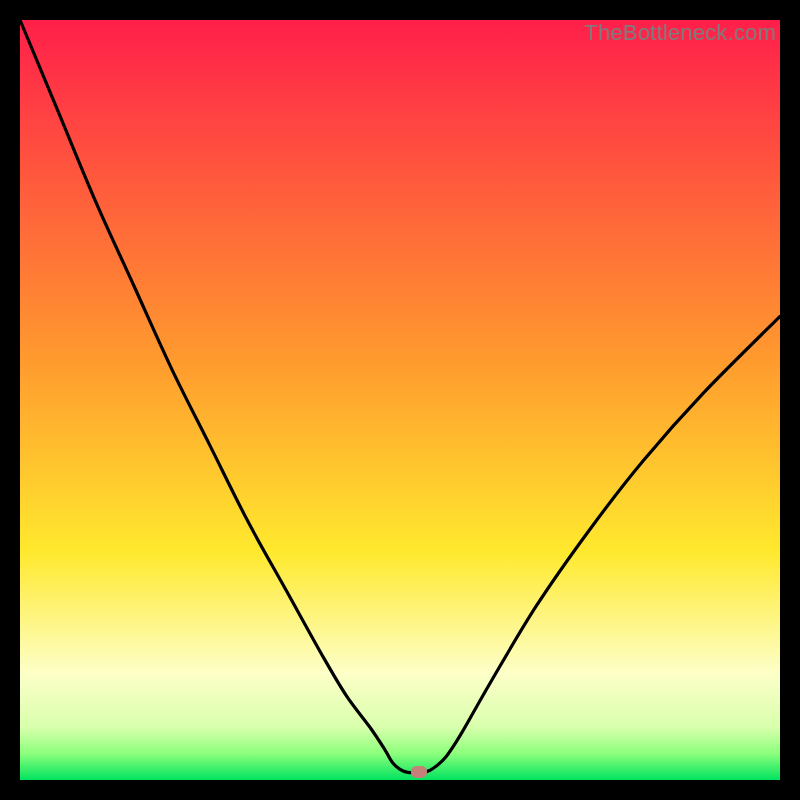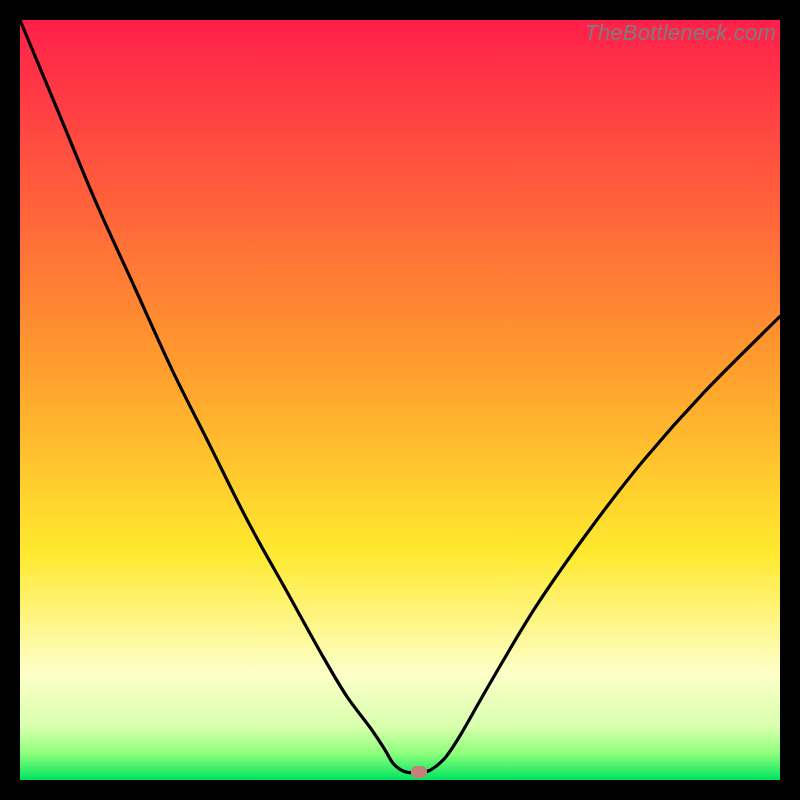--- a/index.html
+++ b/index.html
@@ -11,21 +11,20 @@
     overflow: hidden;
     font-family: Arial, Helvetica, sans-serif;
   }
   .frame {
     position: absolute;
     left: 20px;
     top: 20px;
     width: 760px;
     height: 580px;
     background: #000;
-    font-style: italic;
   }
   .plot {
     position: absolute;
     left: 0;
     top: 0;
     width: 760px;
     height: 760px;
   }
   .watermark {
     position: absolute;

